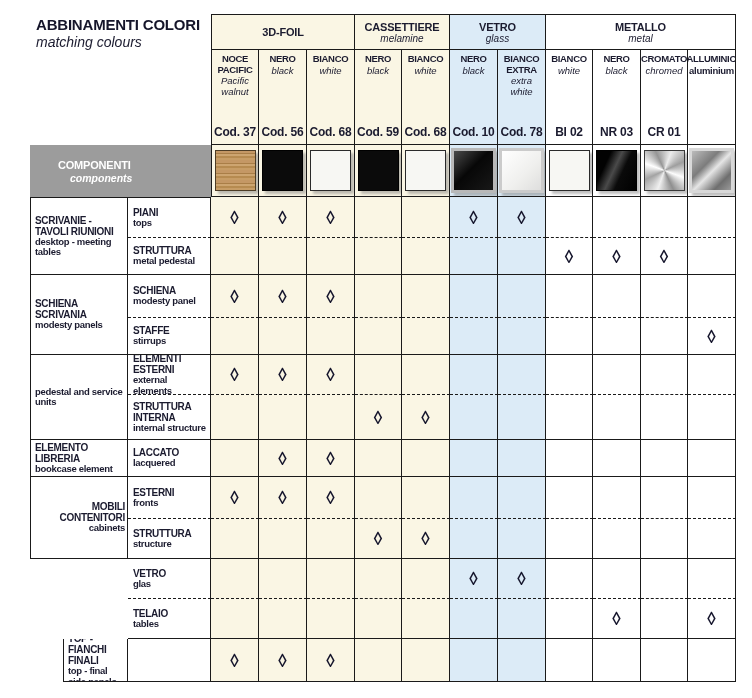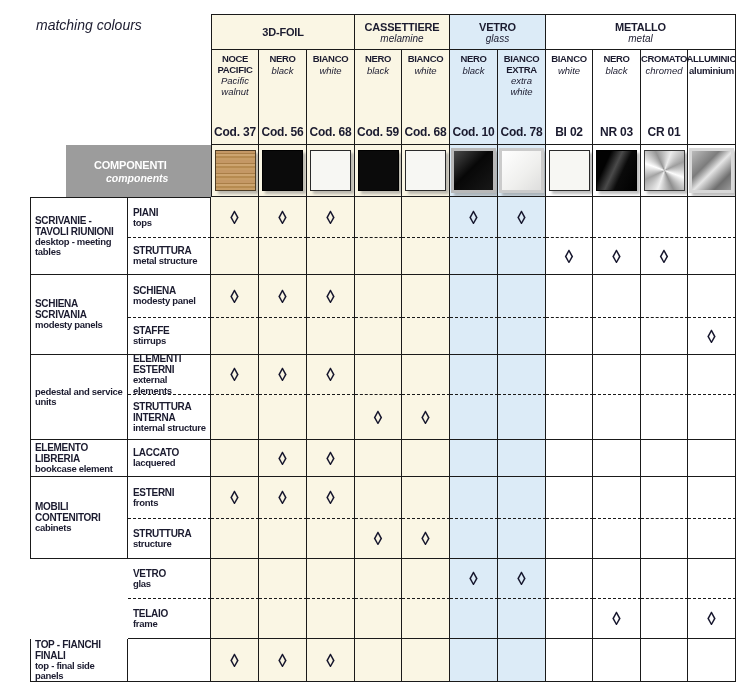--- a/index.html
+++ b/index.html
@@ -49,39 +49,40 @@
     background:linear-gradient(135deg,#4a4a4a 0%,#070707 45%,#181818 100%);}
   .swatch--glass-white{border:3px solid #cbcbcb;
     background:linear-gradient(135deg,#ffffff 0%,#efefed 60%,#dededd 100%);}
   .swatch--metal-black{border:1px solid #000;
     background:linear-gradient(115deg,#020202 25%,#4a4a4a 45%,#0a0a0a 62%,#000 100%);}
   .swatch--chrome{border:1px solid #3a3a3a;
     background:conic-gradient(from 20deg at 50% 50%,#ececec,#9e9e9e,#fdfdfd,#8f8f8f,#f0f0f0,#a3a3a3,#ffffff,#959595,#ececec);}
   .swatch--aluminium{border:3px solid #d8d8d8;
     background:linear-gradient(135deg,#bcbcbc 0%,#7c7c7c 35%,#e6e6e6 52%,#6e6e6e 78%,#9a9a9a 100%);}
 
-  .components-box{background:#9c9c9c;display:flex;flex-direction:column;justify-content:center;padding-left:28px;color:#ffffff;margin-left:36px;}
+  .components-box{background:#9c9c9c;display:flex;flex-direction:column;justify-content:center;padding-left:28px;color:#ffffff;}
   .components-box .c-it{font-weight:bold;font-size:11px;line-height:13px;letter-spacing:-0.2px;}
   .components-box .c-en{font-weight:bold;font-style:italic;font-size:10.5px;line-height:12px;padding-left:12px;}
 
   .group-label{display:flex;flex-direction:column;justify-content:center;padding:2px 2px 2px 4px;background:#fff;}
   .group-label .g-it{font-weight:bold;font-size:10px;line-height:11px;letter-spacing:-0.3px;}
   .group-label .g-en{font-weight:bold;font-size:9.5px;line-height:10.5px;letter-spacing:-0.3px;}
 
   .sub-label{display:flex;flex-direction:column;justify-content:center;padding:2px 2px 2px 5px;background:#fff;}
   .sub-label .s-it{font-weight:bold;font-size:10px;line-height:11px;letter-spacing:-0.3px;}
   .sub-label .s-en{font-weight:bold;font-size:9.5px;line-height:10.5px;letter-spacing:-0.3px;}
 
   .mark{display:flex;align-items:center;justify-content:center;}
   .mark span{font-size:17px;font-weight:bold;color:#15152c;line-height:1;transform:scaleY(1.1);}
 </style>
 </head>
 <body>
 
 <div class="title-block">
+  <div class="title">ABBINAMENTI COLORI</div>
   <div class="subtitle">matching colours</div>
 </div>
 
 <div id="matrix-grid" style="grid-template-columns: 98px 83px 48px 48px 48px 47px 48px 48px 48px 47px 48px 47px 48px; grid-template-rows: 36px 95px 52px 41px 37px 43px 37px 40px 45px 37px 42px 40px 40px 40px 43px;">
     <div class="cell" style="grid-area: 1 / 1 / span 2 / span 2;"></div>
     <div class="components-box cell" style="grid-area: 3 / 1 / auto / span 2;">
       <div class="c-it">COMPONENTI</div>
       <div class="c-en">components</div>
     </div>
     <div class="cell group-head bg-cream br bb bt bl" style="grid-area: 1 / 3 / auto / span 3;">
@@ -210,21 +211,21 @@
     </div>
     <div class="cell mark bg-blue br bbd" style="grid-area: 4 / 9;">
       <span>◊</span>
     </div>
     <div class="cell mark bg-white br bbd" style="grid-area: 4 / 10;"></div>
     <div class="cell mark bg-white br bbd" style="grid-area: 4 / 11;"></div>
     <div class="cell mark bg-white br bbd" style="grid-area: 4 / 12;"></div>
     <div class="cell mark bg-white br bbd" style="grid-area: 4 / 13;"></div>
     <div class="cell sub-label br bb" style="grid-area: 5 / 2;">
       <div class="s-it">STRUTTURA</div>
-      <div class="s-en">metal structure</div>
+      <div class="s-en">metal pedestal</div>
     </div>
     <div class="cell mark bg-cream br bb" style="grid-area: 5 / 3;"></div>
     <div class="cell mark bg-cream br bb" style="grid-area: 5 / 4;"></div>
     <div class="cell mark bg-cream br bb" style="grid-area: 5 / 5;"></div>
     <div class="cell mark bg-cream br bb" style="grid-area: 5 / 6;"></div>
     <div class="cell mark bg-cream br bb" style="grid-area: 5 / 7;"></div>
     <div class="cell mark bg-blue br bb" style="grid-area: 5 / 8;"></div>
     <div class="cell mark bg-blue br bb" style="grid-area: 5 / 9;"></div>
     <div class="cell mark bg-white br bb" style="grid-area: 5 / 10;">
       <span>◊</span>
@@ -337,21 +338,21 @@
       <span>◊</span>
     </div>
     <div class="cell mark bg-cream br bb" style="grid-area: 10 / 6;"></div>
     <div class="cell mark bg-cream br bb" style="grid-area: 10 / 7;"></div>
     <div class="cell mark bg-blue br bb" style="grid-area: 10 / 8;"></div>
     <div class="cell mark bg-blue br bb" style="grid-area: 10 / 9;"></div>
     <div class="cell mark bg-white br bb" style="grid-area: 10 / 10;"></div>
     <div class="cell mark bg-white br bb" style="grid-area: 10 / 11;"></div>
     <div class="cell mark bg-white br bb" style="grid-area: 10 / 12;"></div>
     <div class="cell mark bg-white br bb" style="grid-area: 10 / 13;"></div>
-    <div class="cell group-label bl br bb" style="grid-area: 11 / 1 / span 2;">
+    <div class="cell group-label bl br bb" style="grid-area: 11 / 1 / span 2; text-align: right;">
       <div class="g-it">MOBILI CONTENITORI</div>
       <div class="g-en">cabinets</div>
     </div>
     <div class="cell sub-label br bbd" style="grid-area: 11 / 2;">
       <div class="s-it">ESTERNI</div>
       <div class="s-en">fronts</div>
     </div>
     <div class="cell mark bg-cream br bbd" style="grid-area: 11 / 3;">
       <span>◊</span>
     </div>
@@ -402,38 +403,38 @@
     </div>
     <div class="cell mark bg-blue br bbd" style="grid-area: 13 / 9;">
       <span>◊</span>
     </div>
     <div class="cell mark bg-white br bbd" style="grid-area: 13 / 10;"></div>
     <div class="cell mark bg-white br bbd" style="grid-area: 13 / 11;"></div>
     <div class="cell mark bg-white br bbd" style="grid-area: 13 / 12;"></div>
     <div class="cell mark bg-white br bbd" style="grid-area: 13 / 13;"></div>
     <div class="cell sub-label br bb" style="grid-area: 14 / 2;">
       <div class="s-it">TELAIO</div>
-      <div class="s-en">frame</div>
+      <div class="s-en">tables</div>
     </div>
     <div class="cell mark bg-cream br bb" style="grid-area: 14 / 3;"></div>
     <div class="cell mark bg-cream br bb" style="grid-area: 14 / 4;"></div>
     <div class="cell mark bg-cream br bb" style="grid-area: 14 / 5;"></div>
     <div class="cell mark bg-cream br bb" style="grid-area: 14 / 6;"></div>
     <div class="cell mark bg-cream br bb" style="grid-area: 14 / 7;"></div>
     <div class="cell mark bg-blue br bb" style="grid-area: 14 / 8;"></div>
     <div class="cell mark bg-blue br bb" style="grid-area: 14 / 9;"></div>
     <div class="cell mark bg-white br bb" style="grid-area: 14 / 10;"></div>
     <div class="cell mark bg-white br bb" style="grid-area: 14 / 11;">
       <span>◊</span>
     </div>
     <div class="cell mark bg-white br bb" style="grid-area: 14 / 12;"></div>
     <div class="cell mark bg-white br bb" style="grid-area: 14 / 13;">
       <span>◊</span>
     </div>
-    <div class="cell group-label bl br bb" style="grid-area: 15 / 1;">
+    <div class="cell group-label bl br bb" style="grid-area: 15 / 1; margin-left: 33px;">
       <div class="g-it">TOP - FIANCHI FINALI</div>
       <div class="g-en">top - final side panels</div>
     </div>
     <div class="cell sub-label br bb" style="grid-area: 15 / 2;"></div>
     <div class="cell mark bg-cream br bb" style="grid-area: 15 / 3;">
       <span>◊</span>
     </div>
     <div class="cell mark bg-cream br bb" style="grid-area: 15 / 4;">
       <span>◊</span>
     </div>

